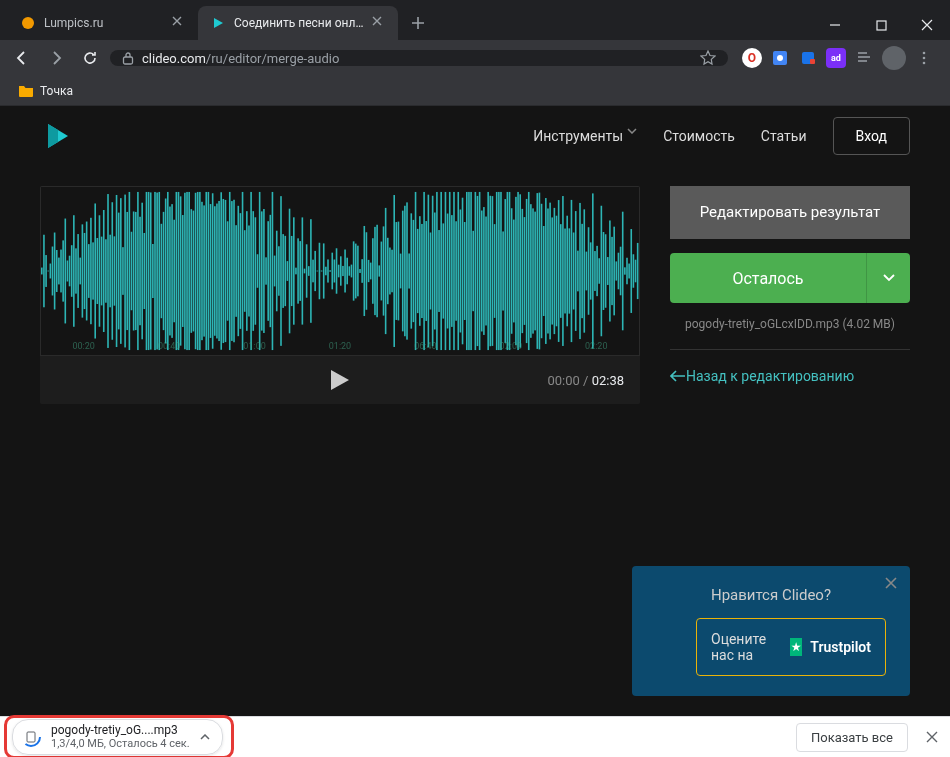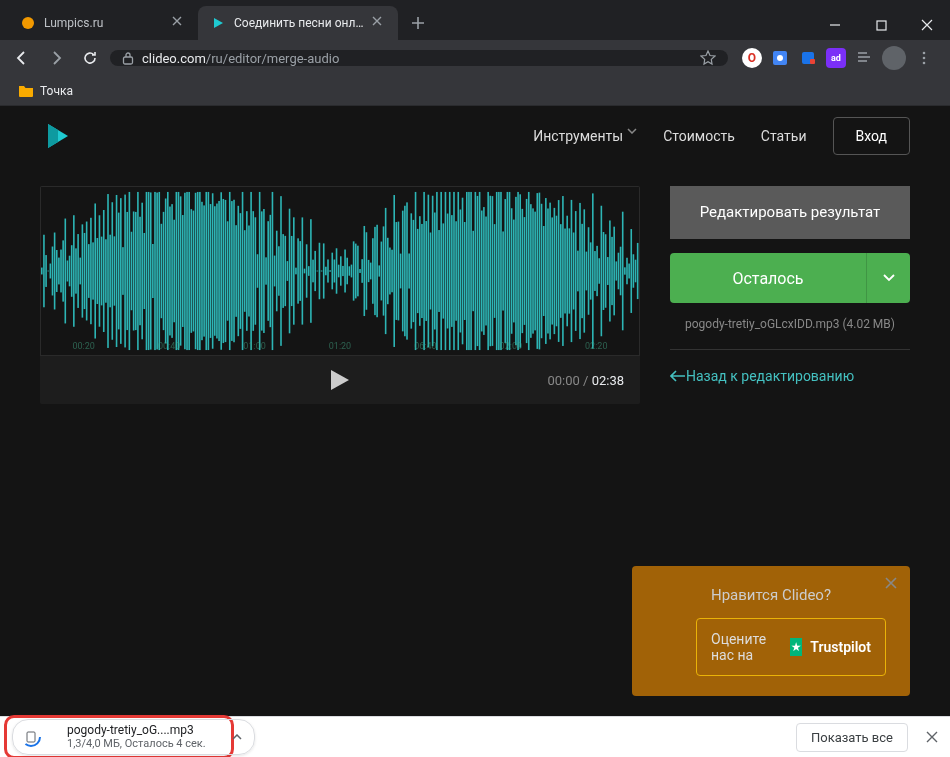--- a/index.html
+++ b/index.html
@@ -55,30 +55,30 @@
 
 .action-col { width: 240px; display: flex; flex-direction: column; gap: 14px; }
 .btn-edit { background: #5a5a5a; color: #fff; padding: 16px; border-radius: 0; text-align: center; font-size: 15px; line-height: 1.4; }
 .btn-download { background: #4caf50; color: #fff; border-radius: 4px; display: flex; height: 50px; overflow: hidden; }
 .dl-main { flex: 1; display: flex; align-items: center; justify-content: center; font-size: 16px; }
 .dl-drop { width: 44px; display: flex; align-items: center; justify-content: center; border-left: 1px solid rgba(0,0,0,0.15); }
 .file-info { color: #888; font-size: 12px; text-align: center; }
 .divider { border-top: 1px solid #333; margin: 4px 0; }
 .back-link { color: #44c0c0; font-size: 14px; display: flex; align-items: center; }
 
-.trust-box { position: absolute; right: 40px; bottom: 20px; background: #a16207; border-radius: 4px; padding: 20px 24px; width: 278px; }
+.trust-box { position: absolute; right: 40px; bottom: 20px; background: #0c4a6e; border-radius: 4px; padding: 20px 24px; width: 278px; }
 .trust-close { position: absolute; top: 10px; right: 12px; color: #888; }
 .trust-title { color: #ccc; text-align: center; font-size: 15px; margin-bottom: 14px; }
 .trust-btn { border: 1px solid #eab308; border-radius: 4px; padding: 12px 14px; color: #ddd; display: flex; align-items: center; justify-content: center; gap: 8px; font-size: 14px; margin-left: 40px; }
 .trustpilot-star { width: 18px; height: 18px; background: #00b67a; display: inline-flex; align-items: center; justify-content: center; color: #fff; font-size: 12px; }
 .trustpilot-text { font-weight: 600; color: #fff; }
 
 
 .download-bar { height: 41px; background: #fff; display: flex; align-items: center; padding: 0 12px; gap: 10px; border-top: 1px solid #dadce0; position: relative; }
-.dl-chip { display: flex; align-items: center; gap: 26px; border: 1px solid #dadce0; border-radius: 16px; padding: 4px 12px 4px 8px; box-shadow: 0 1px 3px rgba(0,0,0,0.1); position: relative; }
+.dl-chip { display: flex; align-items: center; gap: 10px; border: 1px solid #dadce0; border-radius: 16px; padding: 4px 12px 4px 8px; box-shadow: 0 1px 3px rgba(0,0,0,0.1); position: relative; }
 .dl-highlight { position: absolute; border: 3px solid #e53935; border-radius: 10px; pointer-events: none; }
 .dl-icon { width: 20px; height: 20px; position: relative; }
 .dl-text { display: flex; flex-direction: column; line-height: 1.1; }
 .dl-name { font-size: 12px; color: #202124; }
 .dl-status { font-size: 11px; color: #5f6368; }
 .dl-chev { color: #5f6368; }
 .show-all { margin-left: auto; border: 1px solid #dadce0; border-radius: 4px; padding: 6px 14px; font-size: 13px; color: #3c4043; }
 .close-bar { color: #5f6368; margin-left: 8px; }
 
 svg { display: block; }

